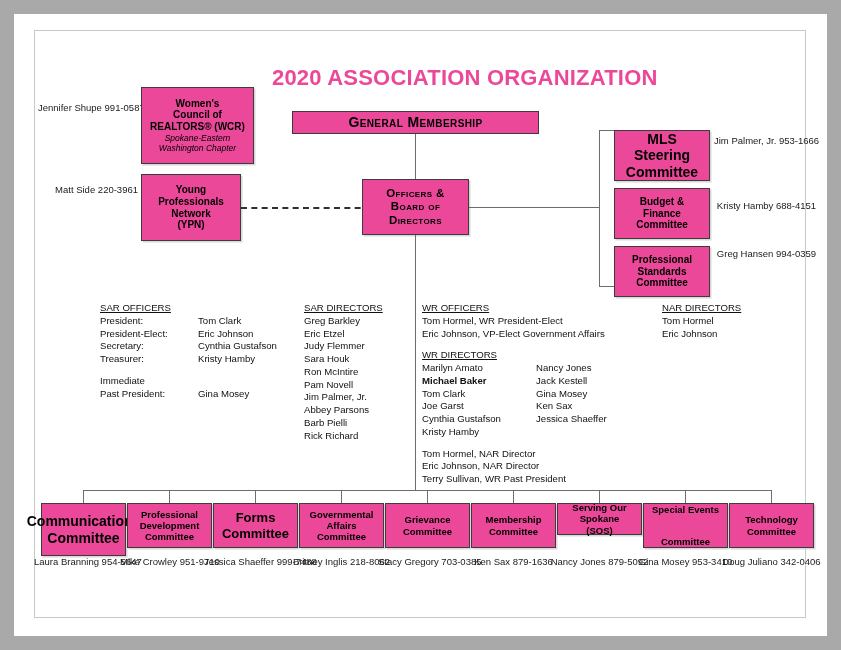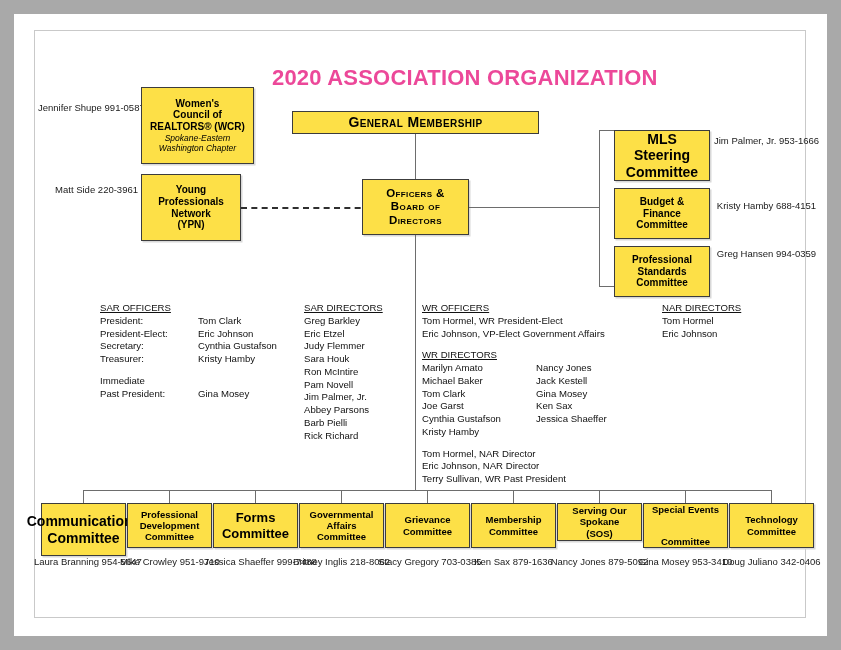--- a/index.html
+++ b/index.html
@@ -17,21 +17,21 @@
     position:absolute;left:20px;top:16px;width:772px;height:588px;
     border:1px solid #c9c9c9;
     box-sizing:border-box;
   }
   .canvas{position:absolute;left:0;top:0;width:813px;height:622px;}
 
   
   .box{
     position:absolute;
     border:1.6px solid #3c3c3c;
-    background:#fde047;
+    background:#ec4899;
     box-sizing:border-box;
     display:flex;flex-direction:column;
     align-items:center;justify-content:center;
     text-align:center;
     font-weight:bold;
     color:#000;
     line-height:1.18;
     box-shadow:1.5px 1.5px 0 0 #d8d8d8;
   }
   .box .ln{display:block;}
@@ -206,21 +206,21 @@
       <div class="hdr">WR OFFICERS</div>
       <div class="row">Tom Hormel, WR President-Elect</div>
       <div class="row">Eric Johnson, VP-Elect Government Affairs</div>
       <div class="spacer"></div>
       <div class="hdr">WR DIRECTORS</div>
       <div class="rowflex">
           <span class="k" style="width:114px;">Marilyn Amato</span>
           <span>Nancy Jones</span>
         </div>
       <div class="rowflex">
-          <span class="k" style="width:114px;">Michael Baker</span>
+          <span class="k" style="width:114px;font-weight:bold;">Michael Baker</span>
           <span>Jack Kestell</span>
         </div>
       <div class="rowflex">
           <span class="k" style="width:114px;">Tom Clark</span>
           <span>Gina Mosey</span>
         </div>
       <div class="rowflex">
           <span class="k" style="width:114px;">Joe Garst</span>
           <span>Ken Sax</span>
         </div>
@@ -302,21 +302,21 @@
 
     <div class="box" style="left:457px;top:489px;width:85px;height:45px;font-size:9.5px;">
       <span class="ln">Membership</span>
       <span class="ln">Committee</span>
     </div>
     <div class="contact" style="left:450px;top:542px;width:99px;">
       <span class="ln">Ken Sax</span>
       <span class="ln">879-1636</span>
     </div>
 
-    <div class="box" style="left:543px;top:489px;width:85px;height:38px;font-size:9.5px;">
+    <div class="box" style="left:543px;top:489px;width:85px;height:32px;font-size:9.5px;">
       <span class="ln">Serving Our</span>
       <span class="ln">Spokane</span>
       <span class="ln">(SOS)</span>
     </div>
     <div class="contact" style="left:536px;top:542px;width:99px;">
       <span class="ln">Nancy Jones</span>
       <span class="ln">879-5092</span>
     </div>
 
     <div class="box" style="left:629px;top:489px;width:85px;height:45px;font-size:9.5px;justify-content:space-between;">

